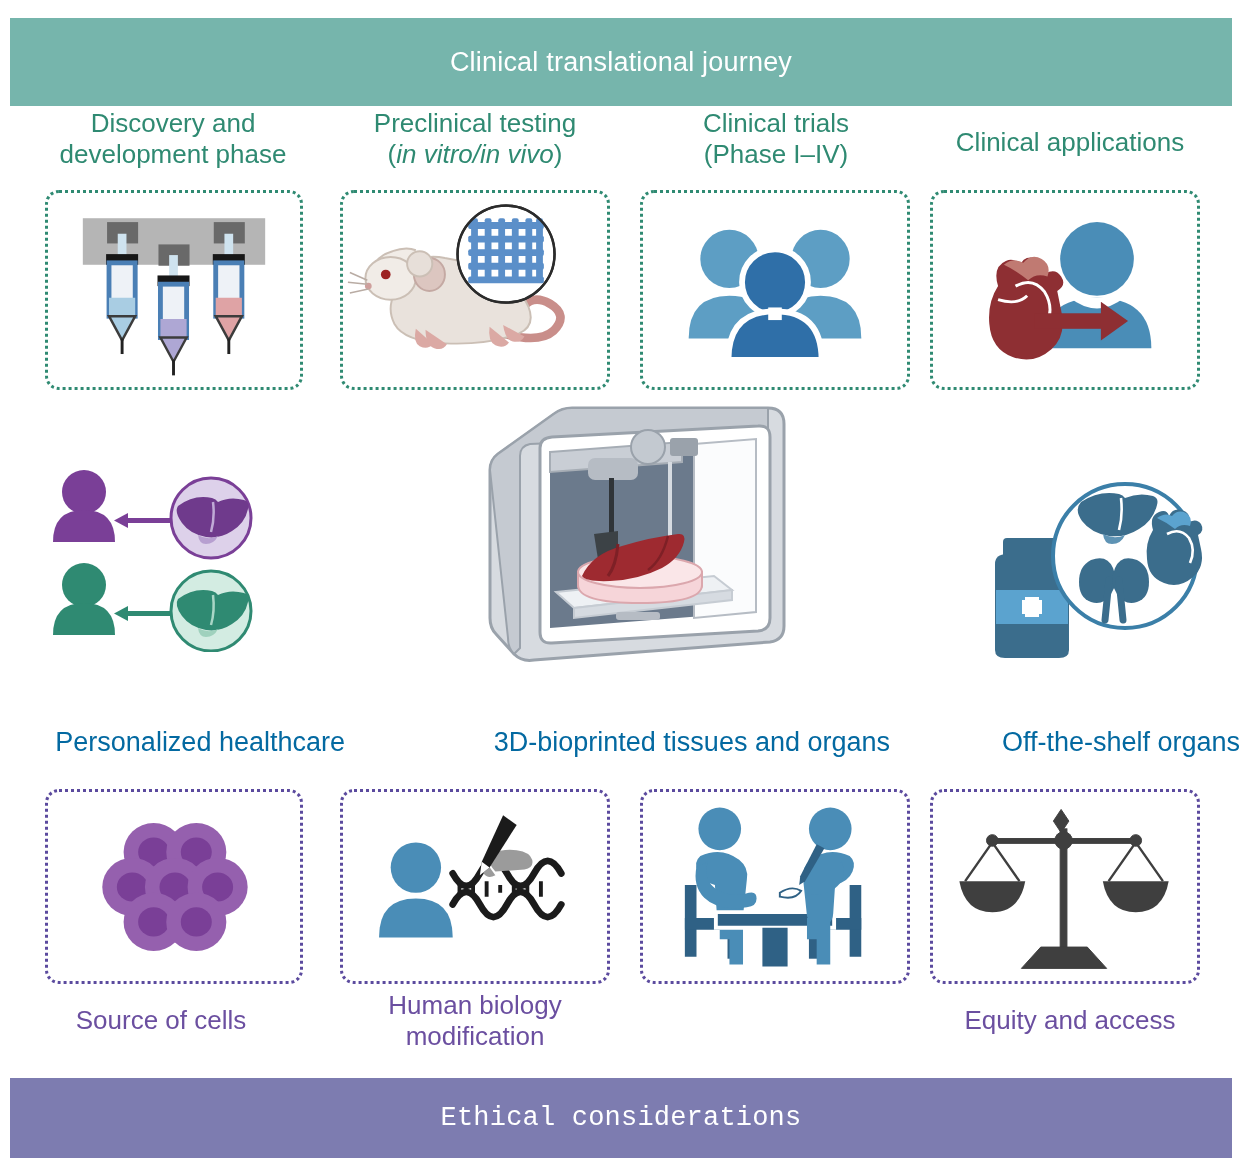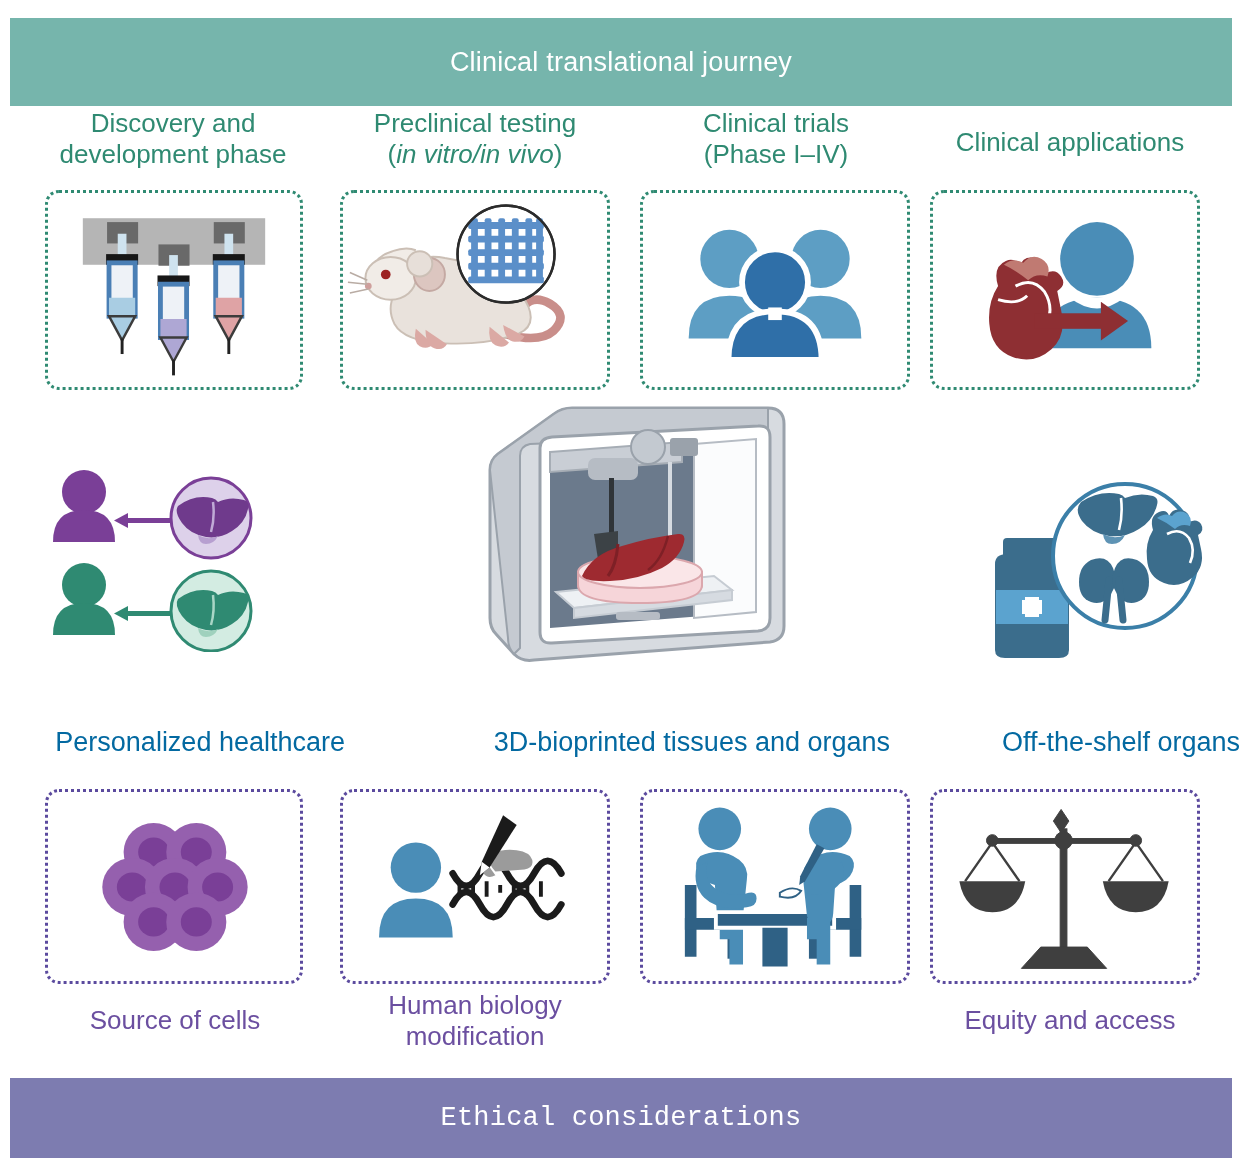--- a/index.html
+++ b/index.html
@@ -64,21 +64,21 @@
   }
   .ml1{left:0px;width:345px;}
   .ml2{left:350px;width:540px;}
   .ml3{left:900px;width:340px;}
 
   
   .eth-label{
     position:absolute;text-align:center;color:#6b4fa0;
     font-size:26px;line-height:31px;
   }
-  .e1{left:30px;width:290px;top:1005px;}
+  .e1{left:16px;width:290px;top:1005px;}
   .e2{left:335px;width:280px;top:990px;}
   .e3{left:630px;width:290px;top:990px;}
   .e4{left:920px;width:300px;top:1005px;}
 </style>
 </head>
 <body>
 
 <div class="figure">
 
   <div class="banner banner-top">

